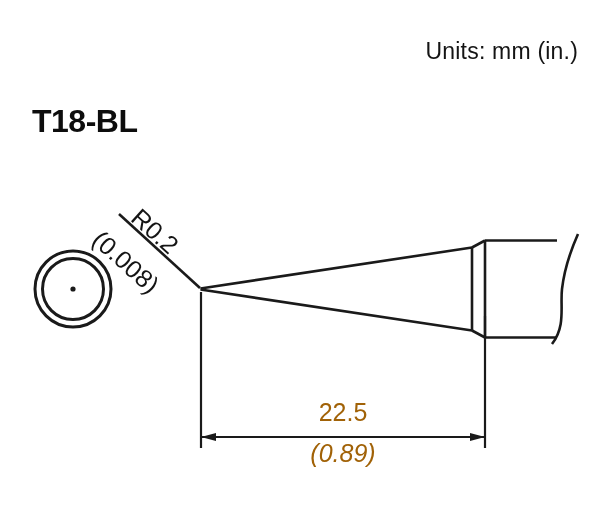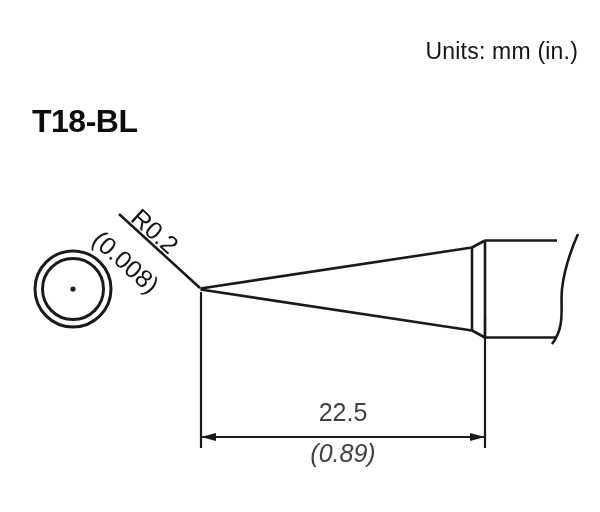--- a/index.html
+++ b/index.html
@@ -37,21 +37,21 @@
     top: 103px;
     font-size: 32px;
     font-weight: bold;
     letter-spacing: -0.5px;
     color: #0d0d0d;
     white-space: nowrap;
   }
   .dim-text {
     position: absolute;
     font-size: 25px;
-    color: #404040;
+    color: #a16207;
     white-space: nowrap;
     text-align: center;
   }
   #dim-mm {
     left: 248px;
     top: 398px;
     width: 190px;
   }
   #dim-in {
     left: 248px;

